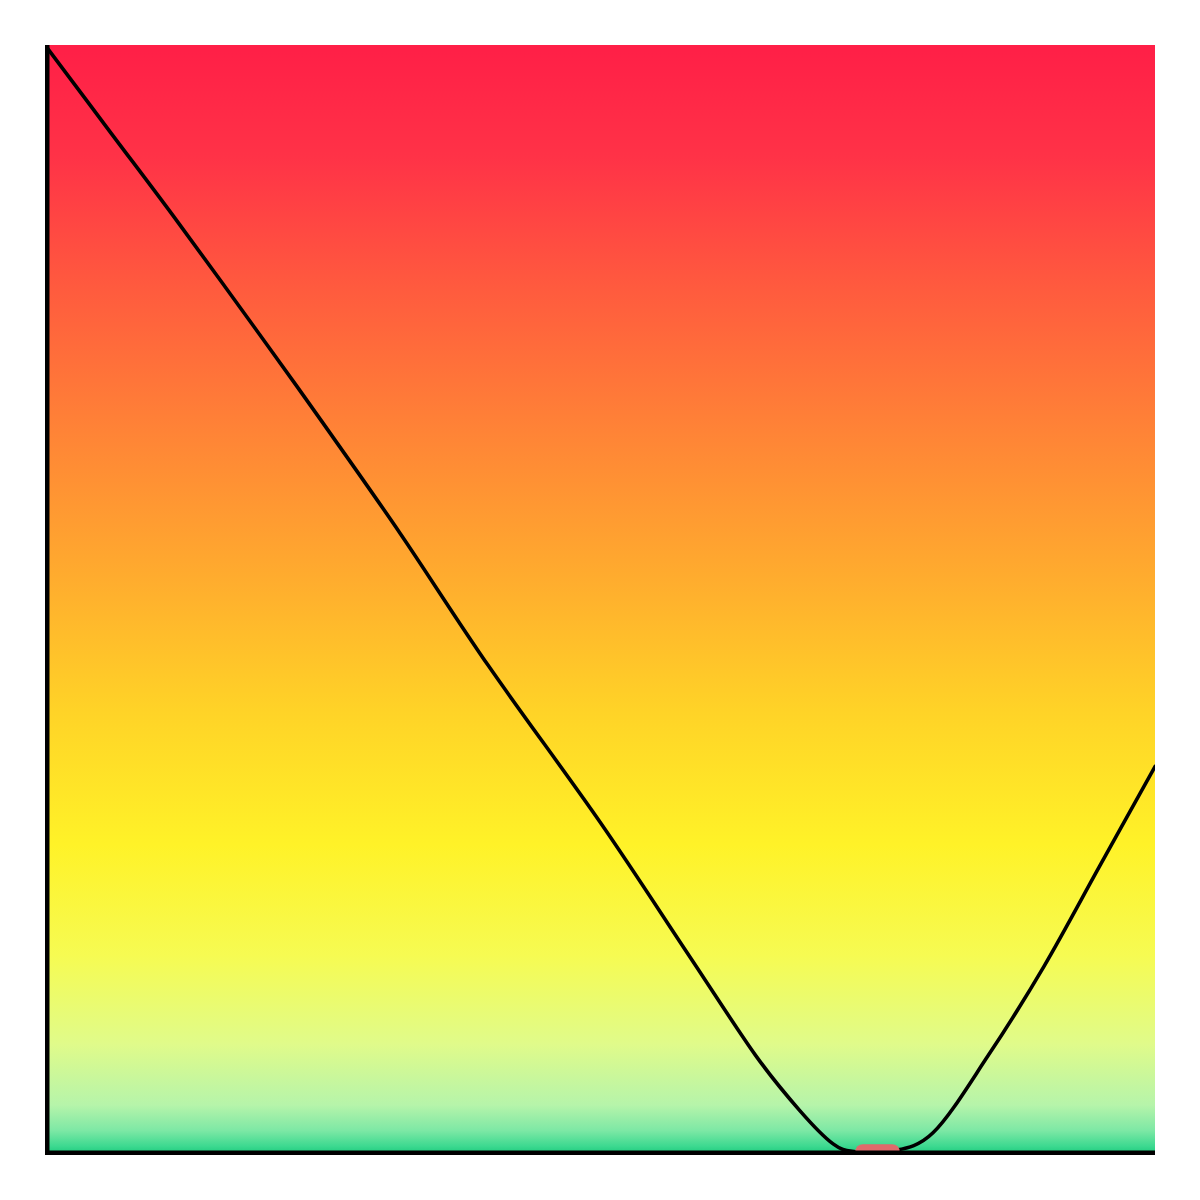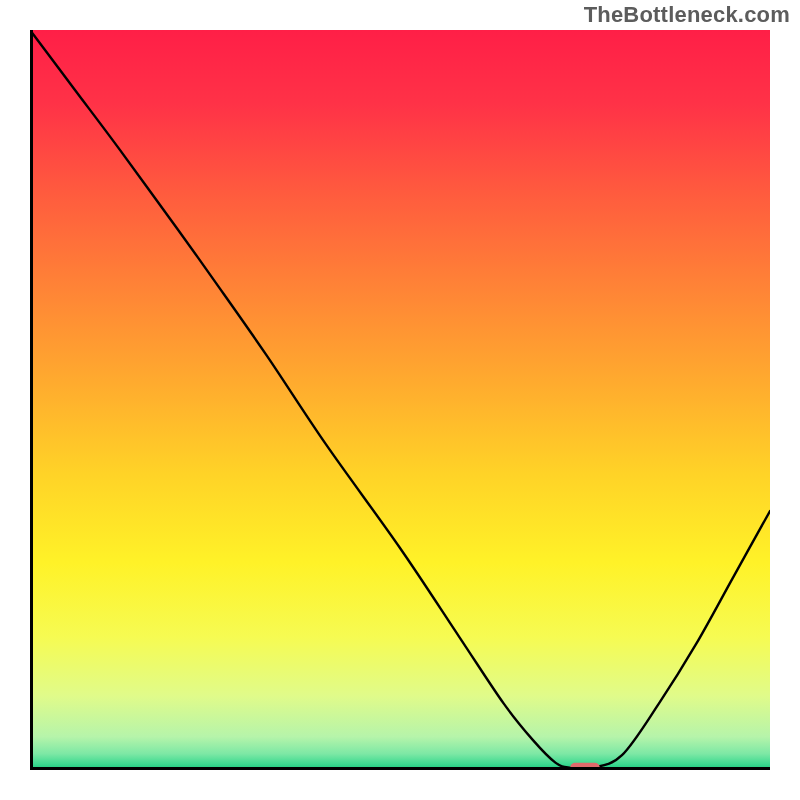--- a/index.html
+++ b/index.html
@@ -68,21 +68,20 @@
     top: 30px;
     width: 3px;
     height: 740px;
   }
 </style>
 </head>
 <body>
 
 <div class="chart-container">
 
-  <div class="watermark">TheBottleneck.com</div>
 
   <div class="plot-area">
     <svg class="gradient-bg" viewBox="0 0 740 740" preserveAspectRatio="none">
       <defs>
         <linearGradient id="bgGrad" x1="0" y1="0" x2="0" y2="1">
             <stop offset="0%" stop-color="#ff1f47"></stop>
             <stop offset="10%" stop-color="#ff3247"></stop>
             <stop offset="22%" stop-color="#ff5b3e"></stop>
             <stop offset="35%" stop-color="#ff8436"></stop>
             <stop offset="48%" stop-color="#ffac2e"></stop>

